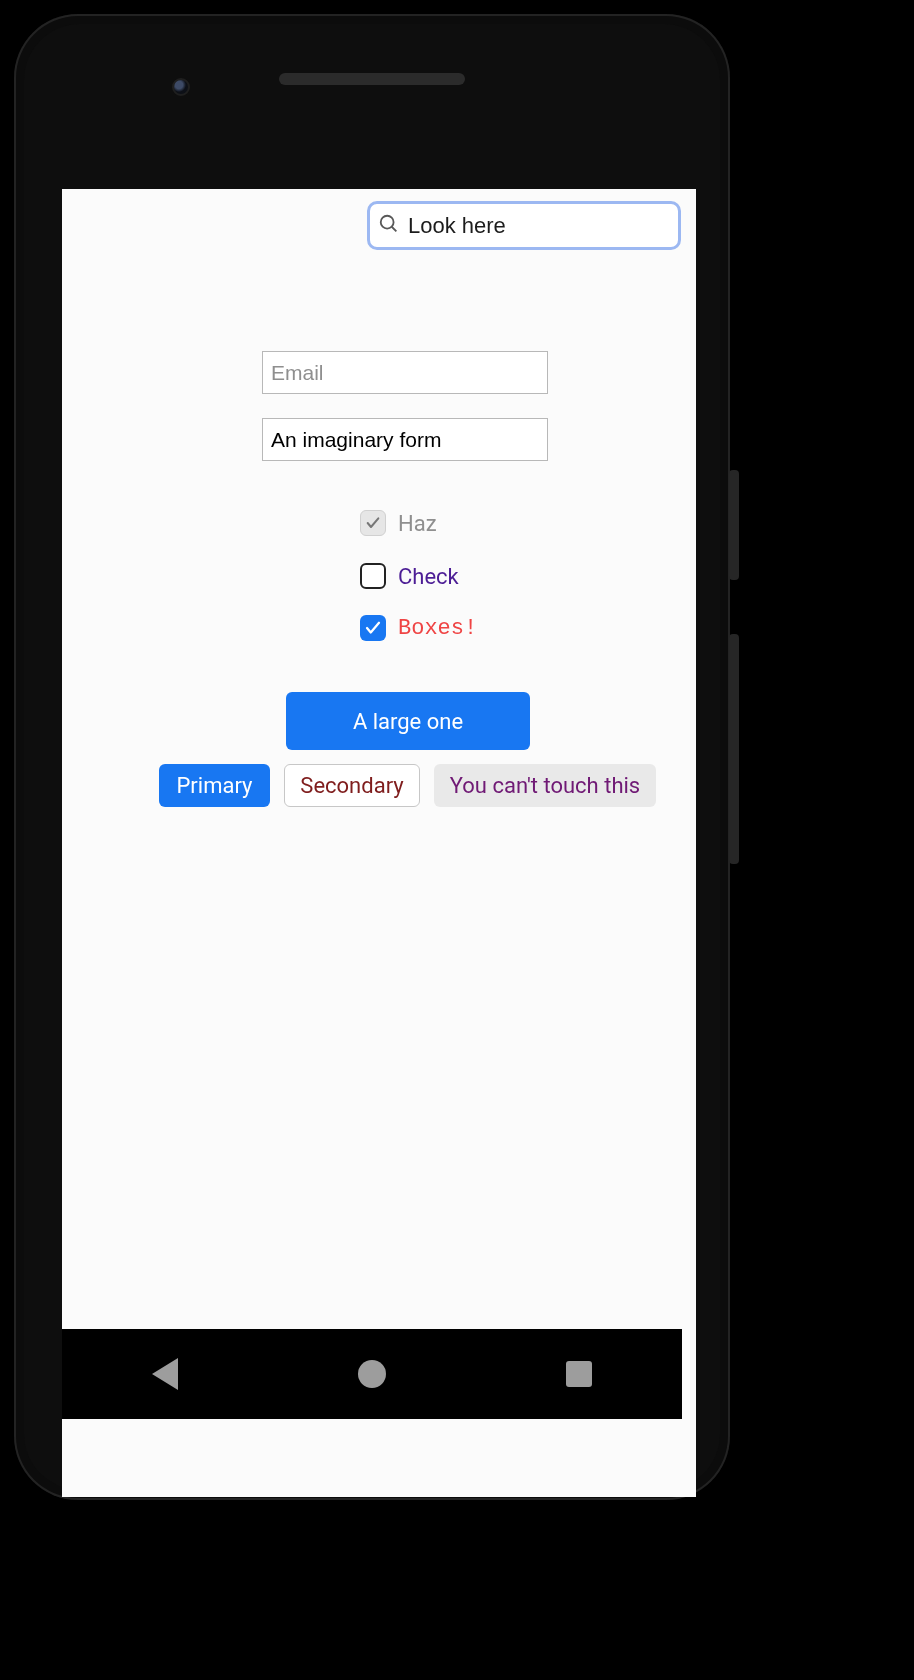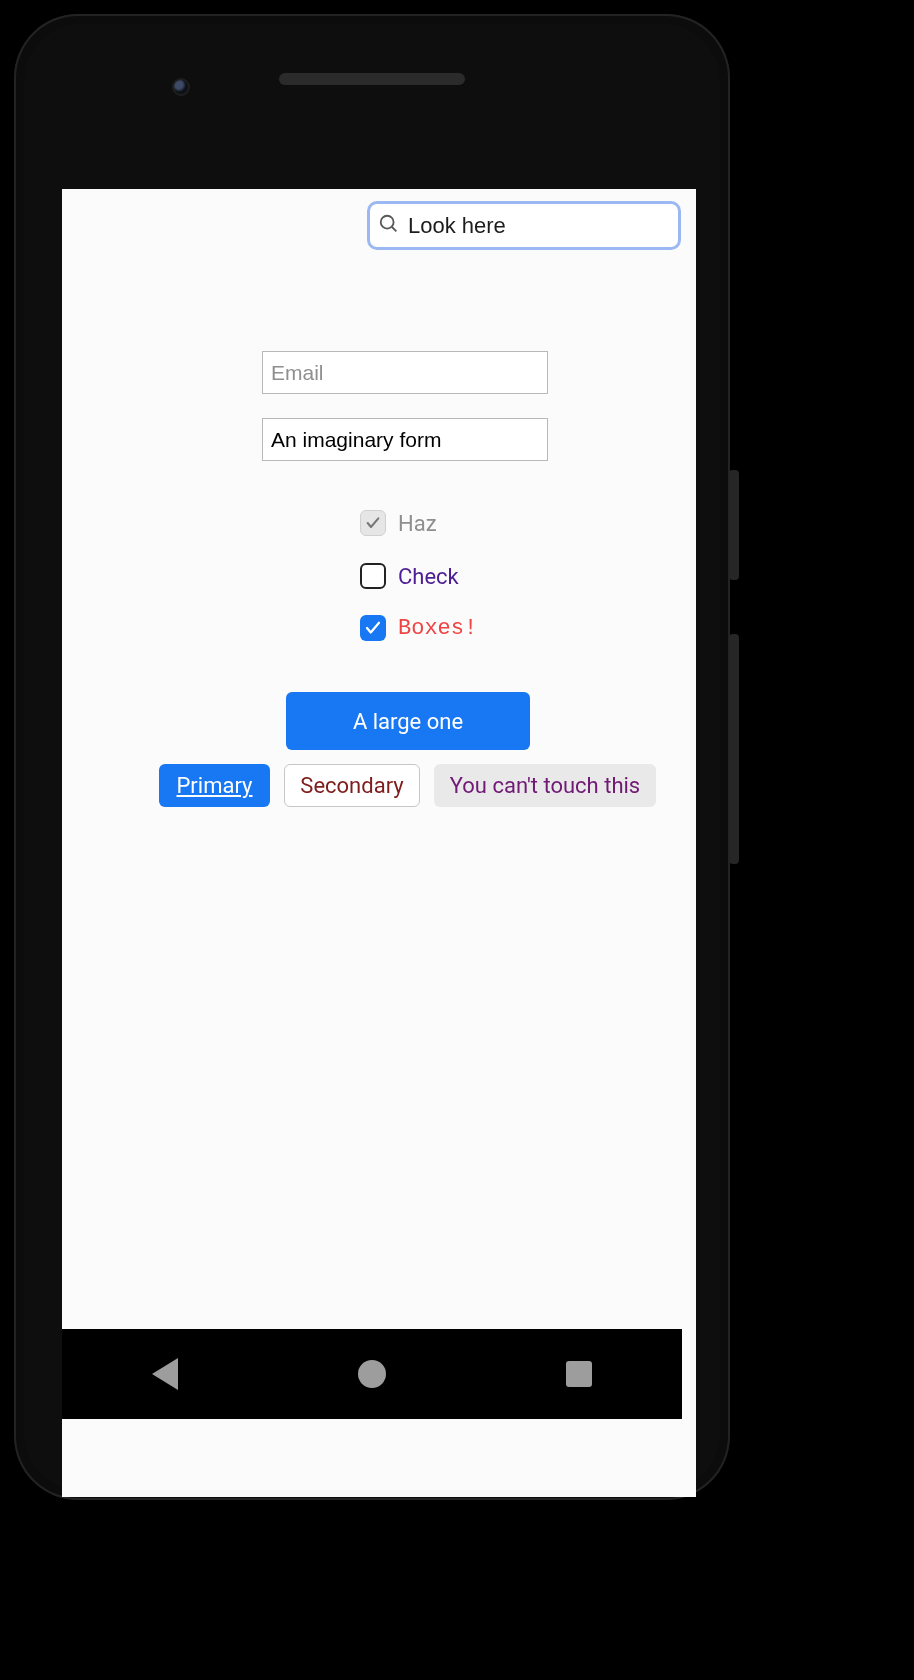--- a/index.html
+++ b/index.html
@@ -183,21 +183,21 @@
     cursor: default;
   }
   .btn.large {
     top: 503px; left: 224px;
     width: 244px; height: 58px;
     background: #1877f2; color: #fff;
   }
   .btn.primary {
     top: 575px; left: 97px;
     width: 111px; height: 43px;
-    background: #1877f2; color: #fff; text-decoration: underline;
+    background: #1877f2; color: #fff;
   }
   .btn.secondary {
     top: 575px; left: 222px;
     width: 136px; height: 43px;
     background: #fff; color: #7f1d1d;
     border: 1px solid #c7c7c7;
   }
   .btn.disabled {
     top: 575px; left: 372px;
     width: 222px; height: 43px;

